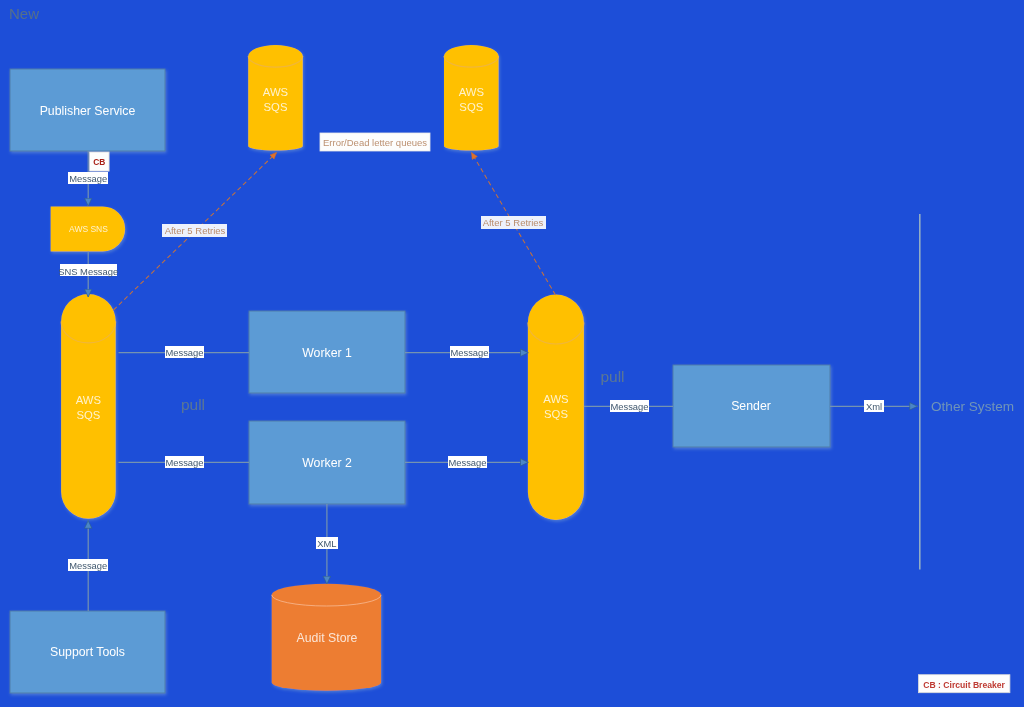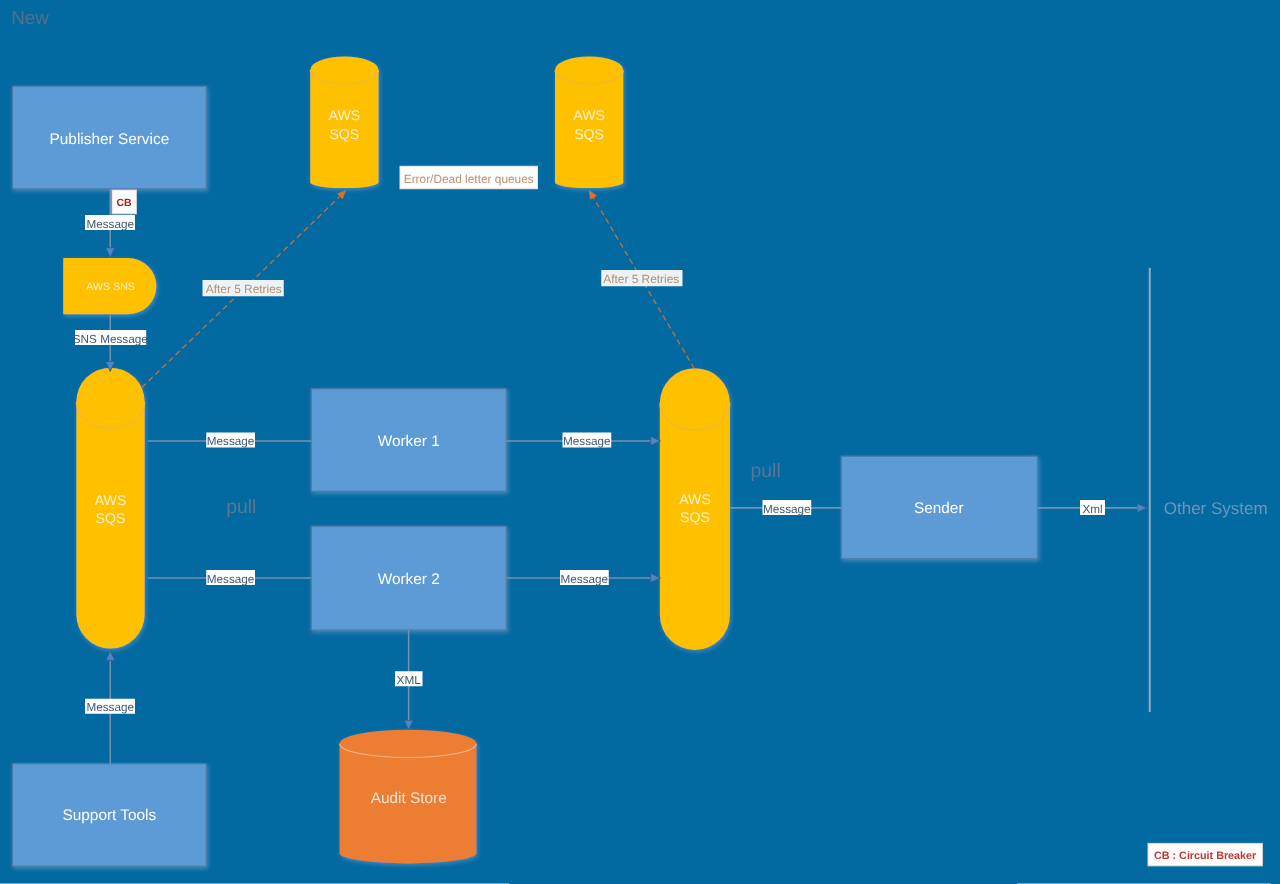--- a/index.html
+++ b/index.html
@@ -1,17 +1,17 @@
 <!DOCTYPE html>
 <html><head>
 <meta charset="utf-8">
 <style>
   html,body{margin:0;padding:0;background:#ffffff;}
   body{width:1024px;height:707px;overflow:hidden;font-family:"Liberation Sans",sans-serif;}
-  #canvas{position:relative;width:1024px;height:707px;background:#0369a1;}
+  #canvas{position:relative;width:1024px;height:707px;background:#1d4ed8;}
   svg{display:block;}
   .nodelabel{font-family:"Liberation Sans",sans-serif;font-size:12.3px;fill:#ffffff;text-anchor:middle;}
   .queuelabel{font-family:"Liberation Sans",sans-serif;font-size:11.3px;fill:#FFF2CC;text-anchor:middle;}
   .conlabel{font-family:"Liberation Sans",sans-serif;font-size:9.4px;fill:#42596F;text-anchor:middle;}
   .pull{font-family:"Liberation Sans",sans-serif;font-size:15.5px;fill:#5B7794;text-anchor:middle;}
   .retry{font-family:"Liberation Sans",sans-serif;font-size:9.5px;fill:#B98C6B;text-anchor:middle;}
   .title{font-family:"Liberation Sans",sans-serif;font-size:15px;fill:#55708A;}
   .othersys{font-family:"Liberation Sans",sans-serif;font-size:13.6px;fill:#7094B8;}
   .cbtxt{font-family:"Liberation Sans",sans-serif;font-size:8.4px;font-weight:bold;fill:#A81F15;text-anchor:middle;}
   .legendtxt{font-family:"Liberation Sans",sans-serif;font-size:8.6px;font-weight:bold;fill:#BE3A32;text-anchor:middle;}

